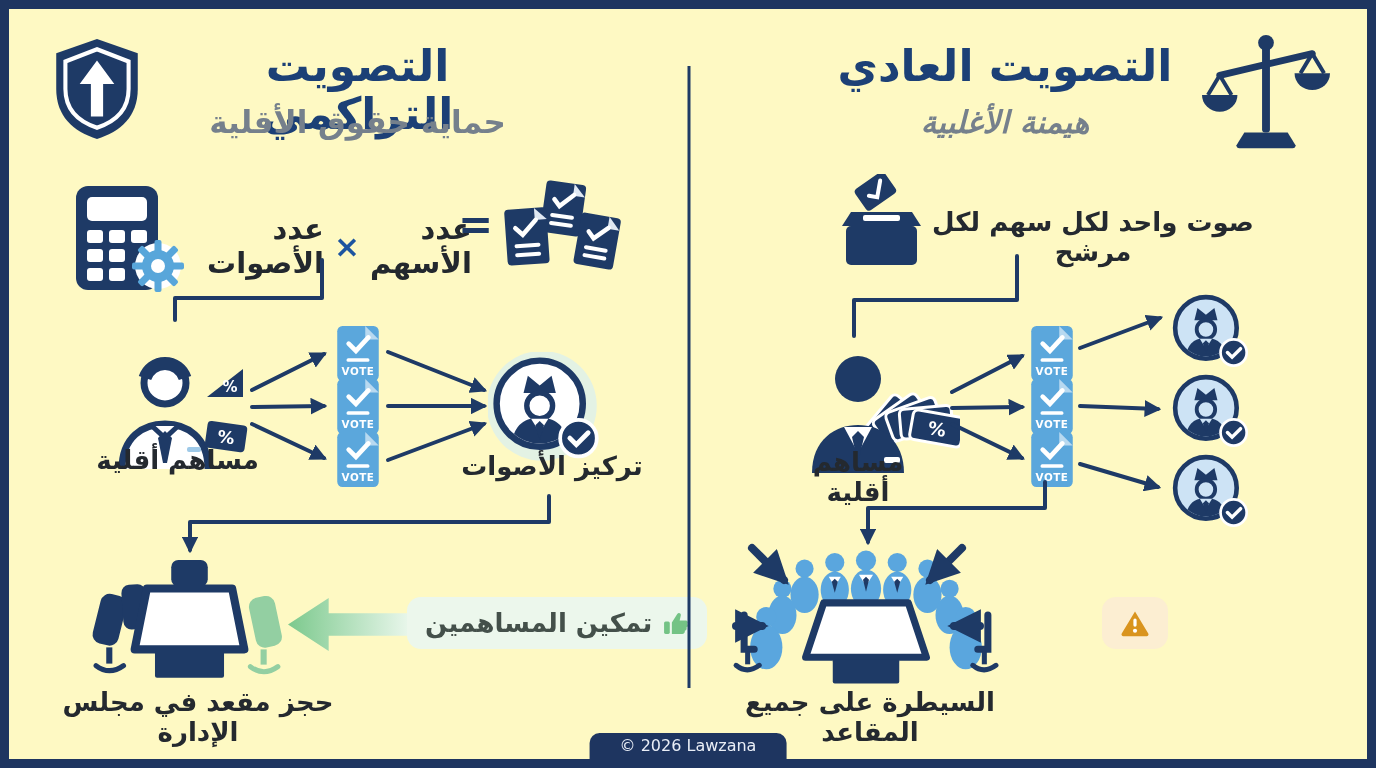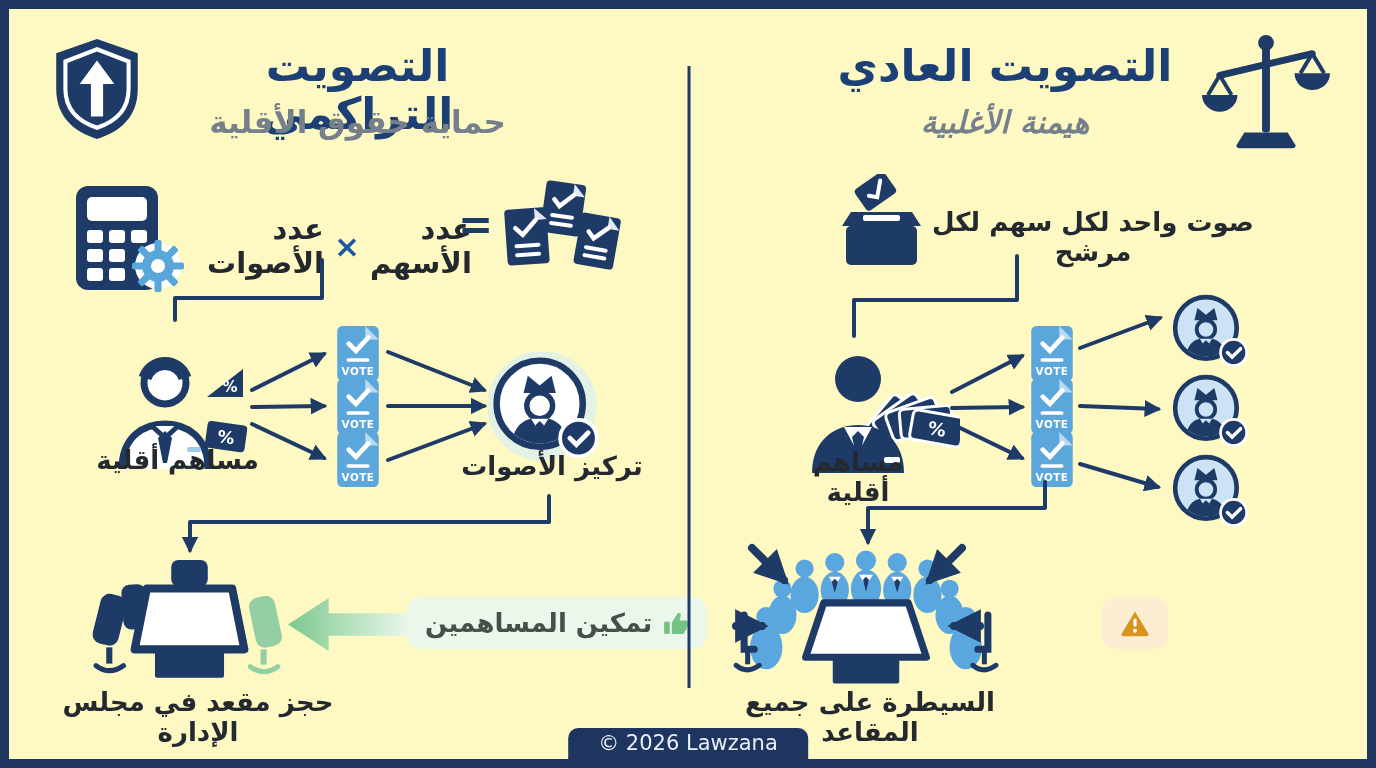--- a/index.html
+++ b/index.html
@@ -12,21 +12,21 @@
   .caption{font-size:26px;font-weight:bold;color:#24292f;text-align:center;direction:rtl;line-height:1.15;}
   .formula-group{display:flex;direction:rtl;justify-content:center;align-items:center;gap:10px;
     font-size:29px;font-weight:bold;color:#23282e;}
   .times{color:#1d55a0;font-size:31px;}
   .equals{font-size:42px;font-weight:bold;color:#1e3a66;}
   .badge{display:flex;direction:rtl;align-items:center;gap:10px;border-radius:14px;
     padding:8px 18px;font-size:26px;font-weight:bold;box-sizing:border-box;height:52px;}
   .badge-green{background:#ecf7ec;color:#44504a;}
   .badge-amber{background:#fceed2;color:#4a4034;}
   .footer-tab{position:absolute;left:50%;transform:translateX(-50%);bottom:8px;z-index:70;
-    background:#1e3560;color:#e9eef6;font-size:21px;padding:3px 30px 5px;border-radius:10px 10px 0 0;}
+    background:#1e3560;color:#e9eef6;font-size:16px;padding:3px 30px 5px;border-radius:10px 10px 0 0;}
   svg{display:block;}
 </style>
 </head>
 <body>
 
 <div class="canvas">
   <div class="frame"></div>
 
   <svg class="abs" style="left:0;top:0;z-index:5;" width="1376" height="768" viewBox="0 0 1376 768">
     <defs>

